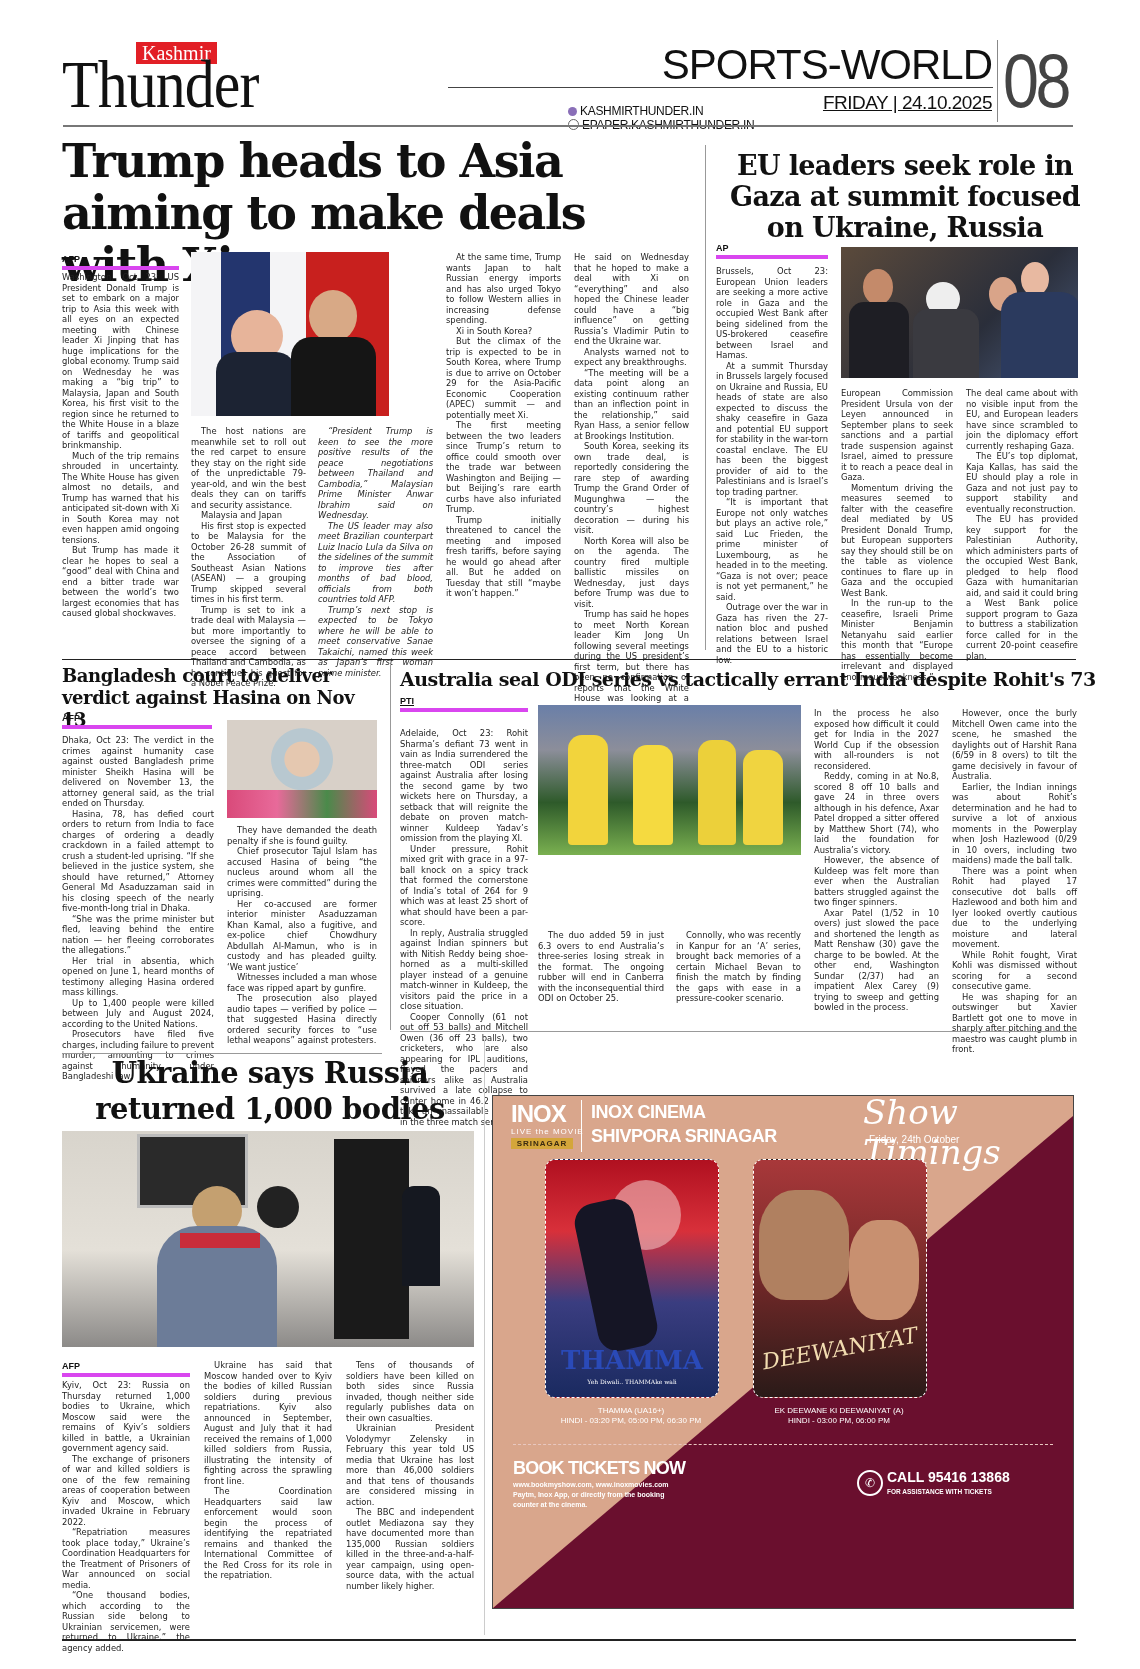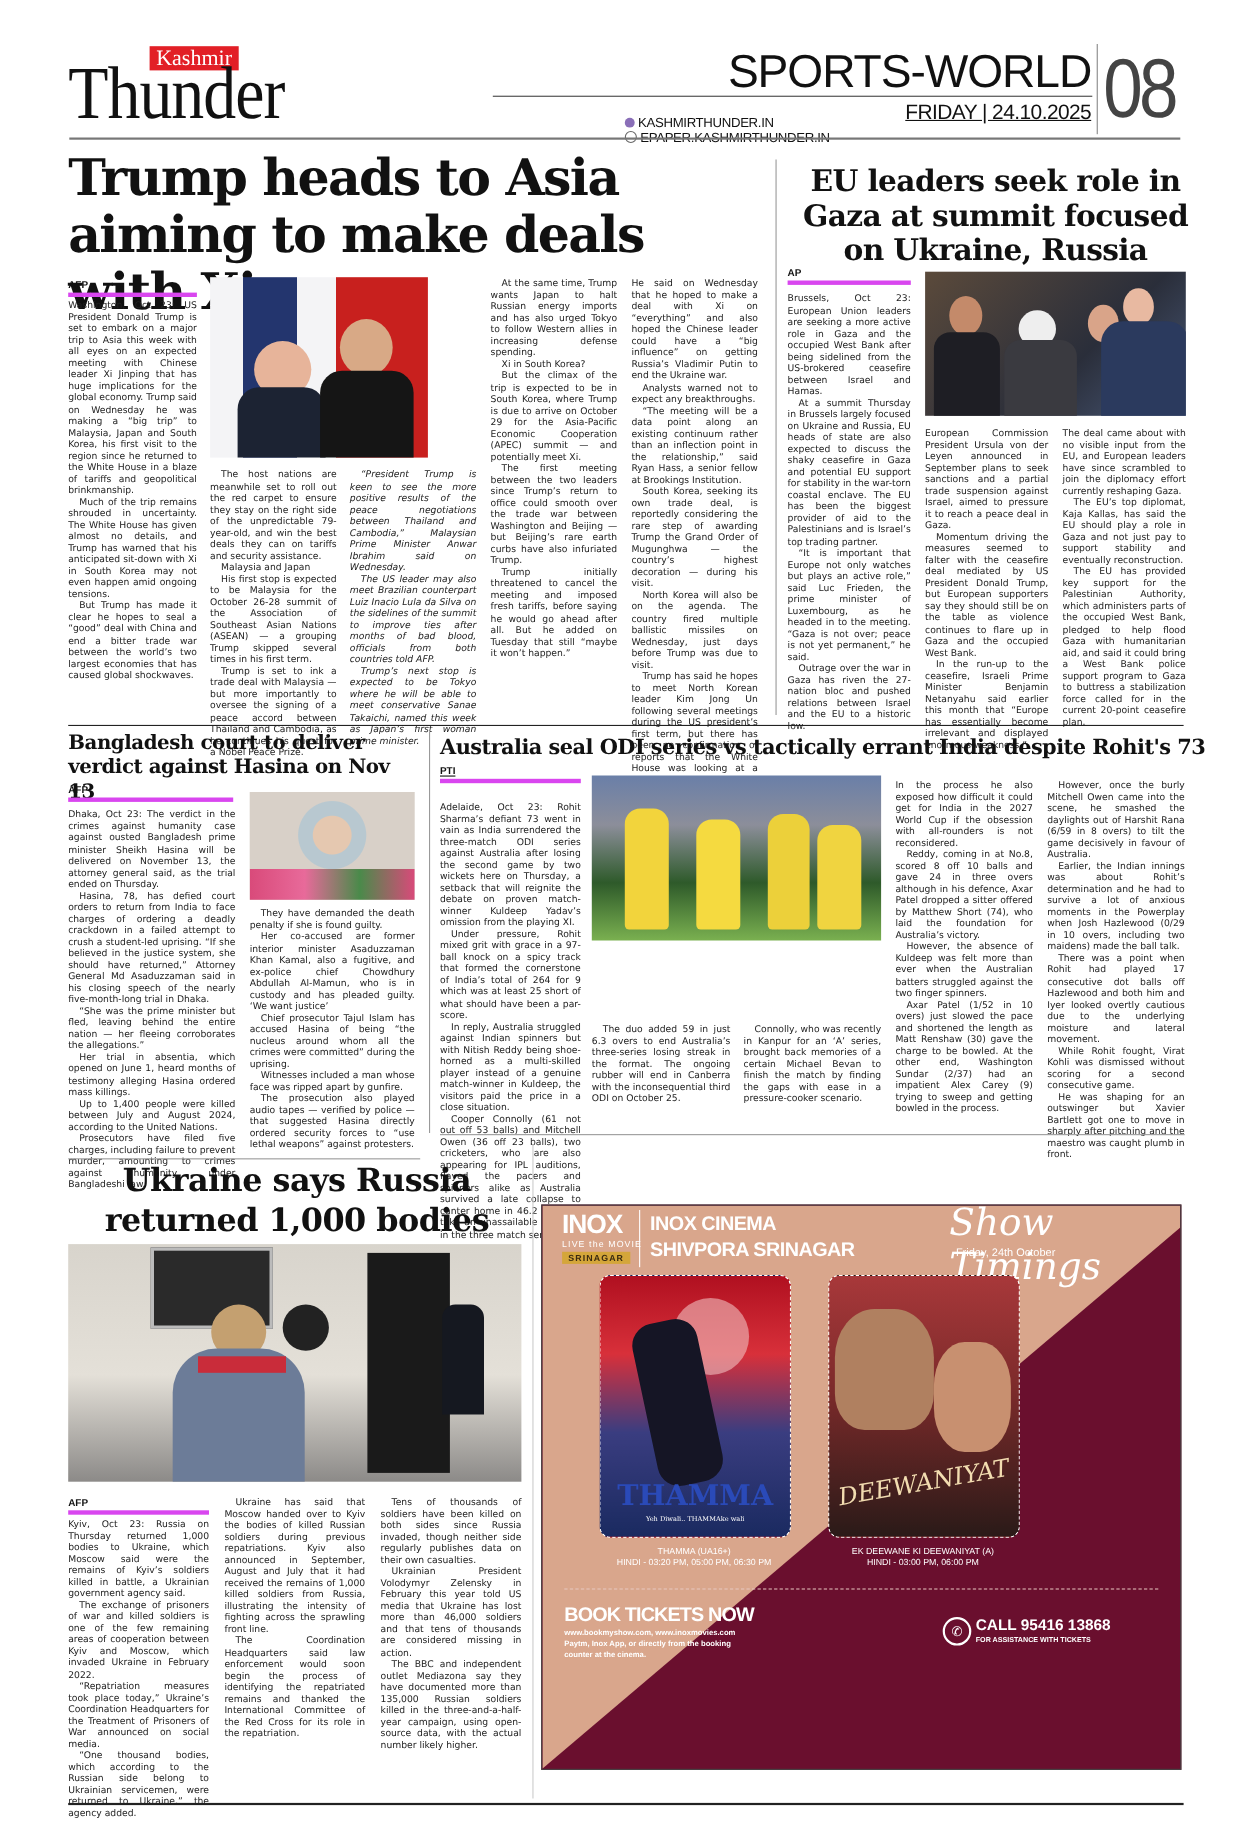--- a/index.html
+++ b/index.html
@@ -128,22 +128,22 @@
 <div class="abs col" style="left:62px;top:735px;width:152px;">
   <p class="first">Dhaka, Oct 23: The verdict in the crimes against humanity case against ousted Bangladesh prime minister Sheikh Hasina will be delivered on November 13, the attorney general said, as the trial ended on Thursday.</p>
   <p>Hasina, 78, has defied court orders to return from India to face charges of ordering a deadly crackdown in a failed attempt to crush a student-led uprising. “If she believed in the justice system, she should have returned,” Attorney General Md Asaduzzaman said in his closing speech of the nearly five-month-long trial in Dhaka.</p>
   <p>“She was the prime minister but fled, leaving behind the entire nation — her fleeing corroborates the allegations.”</p>
   <p>Her trial in absentia, which opened on June 1, heard months of testimony alleging Hasina ordered mass killings.</p>
   <p>Up to 1,400 people were killed between July and August 2024, according to the United Nations.</p>
   <p>Prosecutors have filed five charges, including failure to prevent murder, amounting to crimes against humanity under Bangladeshi law.</p>
 </div>
 <div class="abs col" style="left:227px;top:825px;width:150px;">
   <p>They have demanded the death penalty if she is found guilty.</p>
+  <p>Chief prosecutor Tajul Islam has accused Hasina of being “the nucleus around whom all the crimes were committed” during the uprising.</p>
   <p>Her co-accused are former interior minister Asaduzzaman Khan Kamal, also a fugitive, and ex-police chief Chowdhury Abdullah Al-Mamun, who is in custody and has pleaded guilty. ‘We want justice’</p>
-  <p>Chief prosecutor Tajul Islam has accused Hasina of being “the nucleus around whom all the crimes were committed” during the uprising.</p>
   <p>Witnesses included a man whose face was ripped apart by gunfire.</p>
   <p>The prosecution also played audio tapes — verified by police — that suggested Hasina directly ordered security forces to “use lethal weapons” against protesters.</p>
 </div>
 <div class="abs vsep" style="left:390px;top:665px;height:365px;"></div>
 <div class="abs" style="left:62px;top:1053px;width:320px;height:1px;background:#999;"></div>
 
 <h2 class="abs hl-aus">Australia seal ODI series vs tactically errant India despite Rohit's 73</h2>
 <div class="abs credit" style="left:400px;top:696px;width:128px;text-decoration:underline;">PTI</div>
 <div class="abs photo" style="left:538px;top:705px;width:263px;height:150px;background:linear-gradient(180deg,#6a7fa8 0%,#8c8e9a 30%,#2e5a2a 65%,#7ab050 100%);">
   <div style="position:absolute;left:30px;top:30px;width:40px;height:110px;background:#f2d43c;border-radius:14px 14px 4px 4px;"></div>

